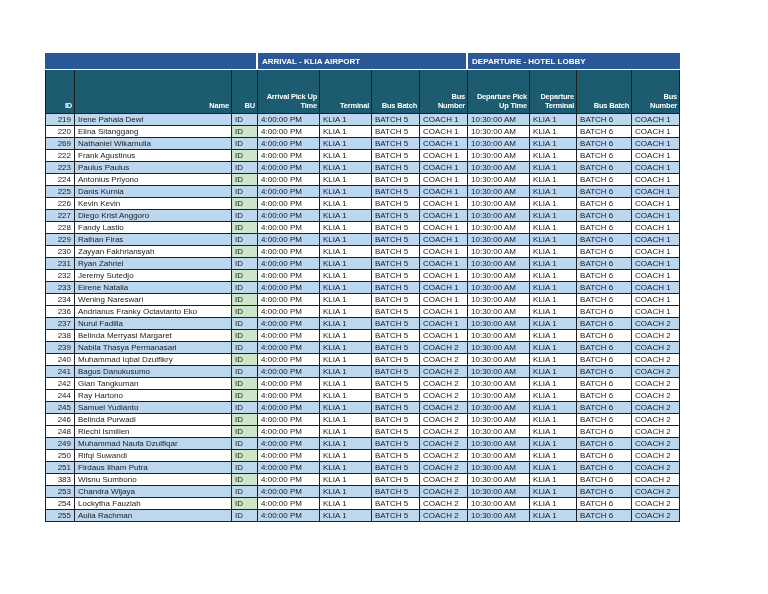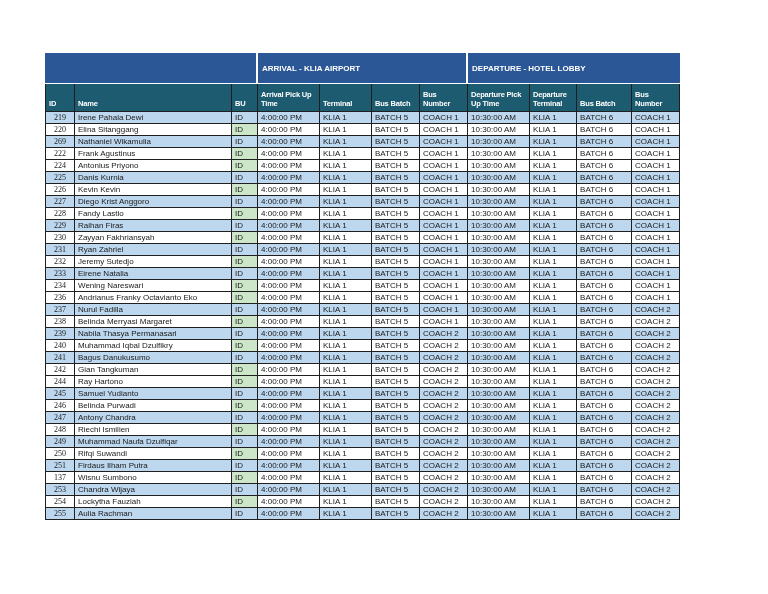--- a/index.html
+++ b/index.html
@@ -25,46 +25,46 @@
   }
   th, td { box-sizing: border-box; overflow: hidden; }
   col.c0 { width: 30px; }  col.c1 { width: 157px; } col.c2 { width: 26px; }
   col.c3 { width: 62px; }  col.c4 { width: 52px; }  col.c5 { width: 48px; }
   col.c6 { width: 48px; }  col.c7 { width: 62px; }  col.c8 { width: 47px; }
   col.c9 { width: 55px; }  col.c10 { width: 48px; }
 
   .gth {
     background: var(--navy); color: var(--headtext);
     font-size: 8px; font-weight: bold; text-align: left;
-    vertical-align: middle; padding: 2px 4px; height: 31px;
+    vertical-align: middle; padding: 2px 4px; height: 17px;
     border-right: 2px solid #fff; border-bottom: 1px solid #fff;
     white-space: nowrap;
   }
   .gth:last-child { border-right: none; margin-left: 14px; }
 
   .hth {
     background: var(--teal); color: var(--headtext);
-    font-size: 7.5px; font-weight: bold; text-align: left;
-    vertical-align: bottom; padding: 2px 2px 3px 3px; height: 28px;
+    font-size: 7.5px; font-weight: bold; text-align: right;
+    vertical-align: bottom; padding: 2px 2px 3px 3px; height: 44px;
     border-right: 1px solid var(--border); border-bottom: 1px solid var(--border);
     white-space: normal; line-height: 9px; letter-spacing: -0.2px;
   }
   .hth:first-child { border-left: 1px solid var(--border); }
 
   tbody td {
     background: var(--rowbg);
     font-size: 8px; color: var(--text);
     padding: 0 2px 0 3px; height: 11.5px; line-height: 11px;
     border-right: 1px solid var(--border); border-bottom: 1px solid var(--border);
     white-space: nowrap;
   }
   tbody td:first-child { border-left: 1px solid var(--border); }
   tbody tr.alt td { background: var(--rowalt); }
   tbody td.buc { background: var(--bu); }
-  tbody td.idc { text-align: center; padding-right: 3px; font-family: Liberation Serif, serif; }
+  tbody td.idc { text-align: right; padding-right: 3px; }
 </style>
 </head>
 <body>
 
 <div class="sheet">
   <table>
     <colgroup>
       <col class="c0">
         <col class="c1">
         <col class="c2">
@@ -143,20 +143,33 @@
           <td class="buc">ID</td>
           <td>4:00:00 PM</td>
           <td>KLIA 1</td>
           <td>BATCH 5</td>
           <td>COACH 1</td>
           <td>10:30:00 AM</td>
           <td>KLIA 1</td>
           <td>BATCH 6</td>
           <td>COACH 1</td>
         </tr>
+        <tr class="alt">
+          <td class="idc">223</td>
+          <td>Paulus Paulus</td>
+          <td class="buc">ID</td>
+          <td>4:00:00 PM</td>
+          <td>KLIA 1</td>
+          <td>BATCH 5</td>
+          <td>COACH 1</td>
+          <td>10:30:00 AM</td>
+          <td>KLIA 1</td>
+          <td>BATCH 6</td>
+          <td>COACH 1</td>
+        </tr>
         <tr>
           <td class="idc">224</td>
           <td>Antonius Priyono</td>
           <td class="buc">ID</td>
           <td>4:00:00 PM</td>
           <td>KLIA 1</td>
           <td>BATCH 5</td>
           <td>COACH 1</td>
           <td>10:30:00 AM</td>
           <td>KLIA 1</td>
@@ -416,33 +429,20 @@
           <td class="buc">ID</td>
           <td>4:00:00 PM</td>
           <td>KLIA 1</td>
           <td>BATCH 5</td>
           <td>COACH 2</td>
           <td>10:30:00 AM</td>
           <td>KLIA 1</td>
           <td>BATCH 6</td>
           <td>COACH 2</td>
         </tr>
-        <tr class="alt">
-          <td class="idc">247</td>
-          <td>Antony Chandra</td>
-          <td class="buc">ID</td>
-          <td>4:00:00 PM</td>
-          <td>KLIA 1</td>
-          <td>BATCH 5</td>
-          <td>COACH 2</td>
-          <td>10:30:00 AM</td>
-          <td>KLIA 1</td>
-          <td>BATCH 6</td>
-          <td>COACH 2</td>
-        </tr>
         <tr>
           <td class="idc">248</td>
           <td>Riechi Ismilien</td>
           <td class="buc">ID</td>
           <td>4:00:00 PM</td>
           <td>KLIA 1</td>
           <td>BATCH 5</td>
           <td>COACH 2</td>
           <td>10:30:00 AM</td>
           <td>KLIA 1</td>
@@ -482,21 +482,21 @@
           <td>4:00:00 PM</td>
           <td>KLIA 1</td>
           <td>BATCH 5</td>
           <td>COACH 2</td>
           <td>10:30:00 AM</td>
           <td>KLIA 1</td>
           <td>BATCH 6</td>
           <td>COACH 2</td>
         </tr>
         <tr>
-          <td class="idc">137</td>
+          <td class="idc">383</td>
           <td>Wisnu Sumbono</td>
           <td class="buc">ID</td>
           <td>4:00:00 PM</td>
           <td>KLIA 1</td>
           <td>BATCH 5</td>
           <td>COACH 2</td>
           <td>10:30:00 AM</td>
           <td>KLIA 1</td>
           <td>BATCH 6</td>
           <td>COACH 2</td>

